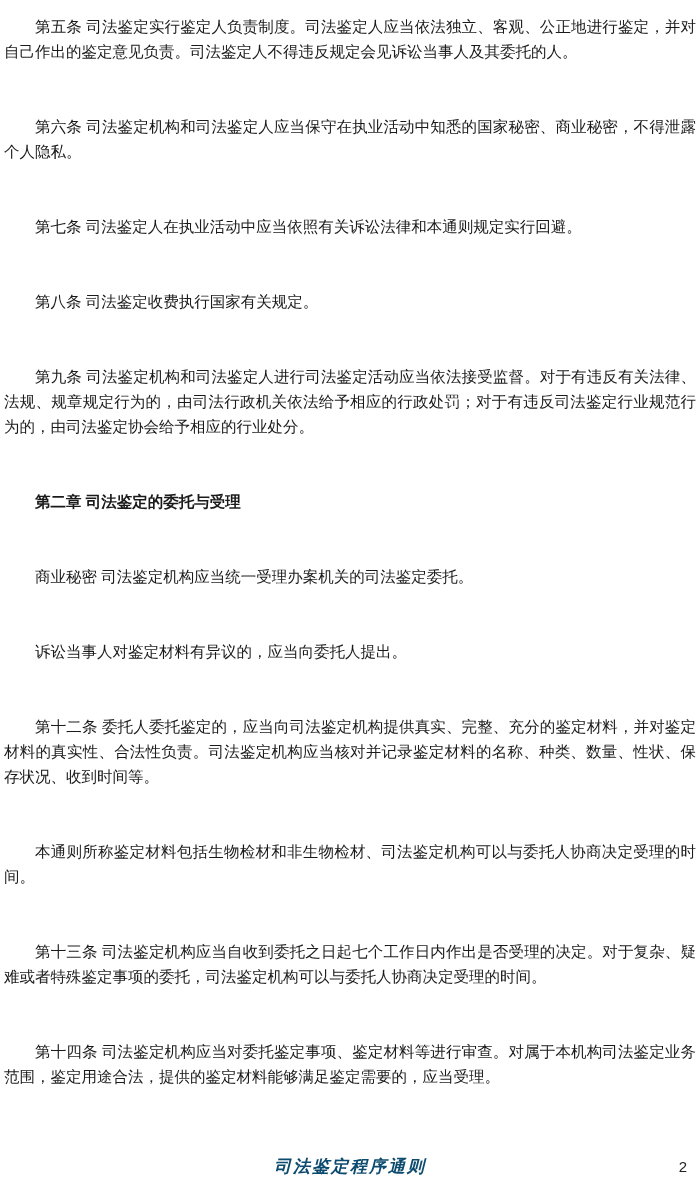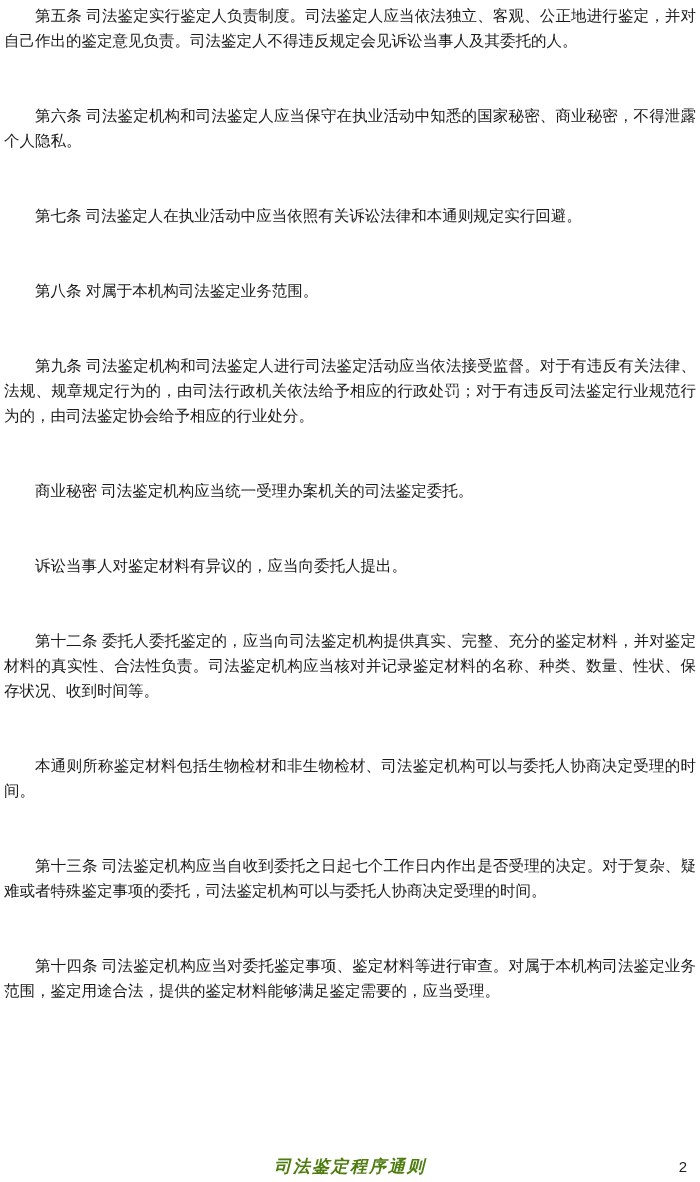--- a/index.html
+++ b/index.html
@@ -15,37 +15,37 @@
     font-family: "Liberation Sans", "DejaVu Sans", sans-serif;
     color: #1a1a1a;
   }
   .doc {
     padding: 3px 4px 0 4px;
     font-size: 15.5px;
     line-height: 25px;
     text-align: justify;
   }
   .doc p {
-    margin: 0 0 50px 0;
+    margin: 11px 0 50px 0;
     text-indent: 2em;
     word-break: break-all;
   }
   .doc p.heading {
     font-weight: bold;
   }
   .footer {
     position: absolute;
     left: 0;
     right: 0;
     bottom: 2px;
     height: 26px;
     text-align: center;
   }
   .footer-title {
-    color: #4d7c0f;
+    color: #0c4a6e;
     font-weight: bold;
     font-style: italic;
     font-family: "DejaVu Serif", "Liberation Serif", serif;
     font-size: 17px;
     letter-spacing: 2px;
     line-height: 24px;
   }
   .page-num {
     position: absolute;
     right: 13px;
@@ -58,22 +58,23 @@
     line-height: 20px;
   }
 </style>
 </head>
 <body>
 
 <div class="doc">
   <p>第五条 司法鉴定实行鉴定人负责制度。司法鉴定人应当依法独立、客观、公正地进行鉴定，并对自己作出的鉴定意见负责。司法鉴定人不得违反规定会见诉讼当事人及其委托的人。</p>
   <p>第六条 司法鉴定机构和司法鉴定人应当保守在执业活动中知悉的国家秘密、商业秘密，不得泄露个人隐私。</p>
   <p>第七条 司法鉴定人在执业活动中应当依照有关诉讼法律和本通则规定实行回避。</p>
-  <p>第八条 对属于本机构司法鉴定业务范围。</p>
+  <p>第八条 司法鉴定收费执行国家有关规定。</p>
   <p>第九条 司法鉴定机构和司法鉴定人进行司法鉴定活动应当依法接受监督。对于有违反有关法律、法规、规章规定行为的，由司法行政机关依法给予相应的行政处罚；对于有违反司法鉴定行业规范行为的，由司法鉴定协会给予相应的行业处分。</p>
+  <p class="heading">第二章 司法鉴定的委托与受理</p>
   <p>商业秘密 司法鉴定机构应当统一受理办案机关的司法鉴定委托。</p>
   <p>诉讼当事人对鉴定材料有异议的，应当向委托人提出。</p>
   <p>第十二条 委托人委托鉴定的，应当向司法鉴定机构提供真实、完整、充分的鉴定材料，并对鉴定材料的真实性、合法性负责。司法鉴定机构应当核对并记录鉴定材料的名称、种类、数量、性状、保存状况、收到时间等。</p>
   <p>本通则所称鉴定材料包括生物检材和非生物检材、司法鉴定机构可以与委托人协商决定受理的时间。</p>
   <p>第十三条 司法鉴定机构应当自收到委托之日起七个工作日内作出是否受理的决定。对于复杂、疑难或者特殊鉴定事项的委托，司法鉴定机构可以与委托人协商决定受理的时间。</p>
   <p>第十四条 司法鉴定机构应当对委托鉴定事项、鉴定材料等进行审查。对属于本机构司法鉴定业务范围，鉴定用途合法，提供的鉴定材料能够满足鉴定需要的，应当受理。</p>
 </div>
 
 <div class="footer">
   <span class="footer-title">司法鉴定程序通则</span>

